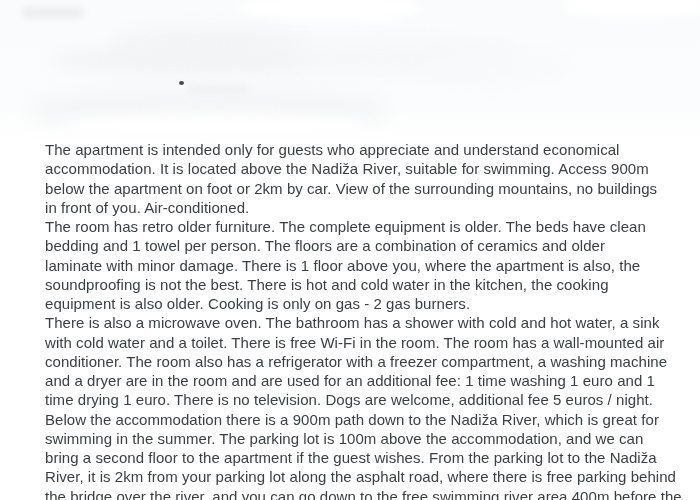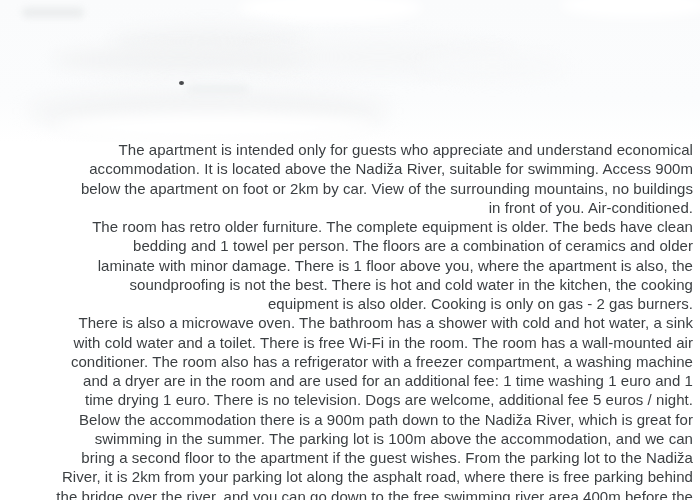--- a/index.html
+++ b/index.html
@@ -7,21 +7,20 @@
     padding: 0;
     background: #ffffff;
   }
   .page {
     position: relative;
     width: 700px;
     height: 500px;
     overflow: hidden;
     background: #ffffff;
     font-family: "Liberation Sans", "DejaVu Sans", sans-serif;
-    text-align: right;
   }
   
   .hero {
     position: absolute;
     left: 0; top: 0;
     width: 700px; height: 142px;
     background: linear-gradient(#fafbfc 0%, #fbfcfd 70%, #ffffff 100%);
     overflow: hidden;
   }
   .blob {

